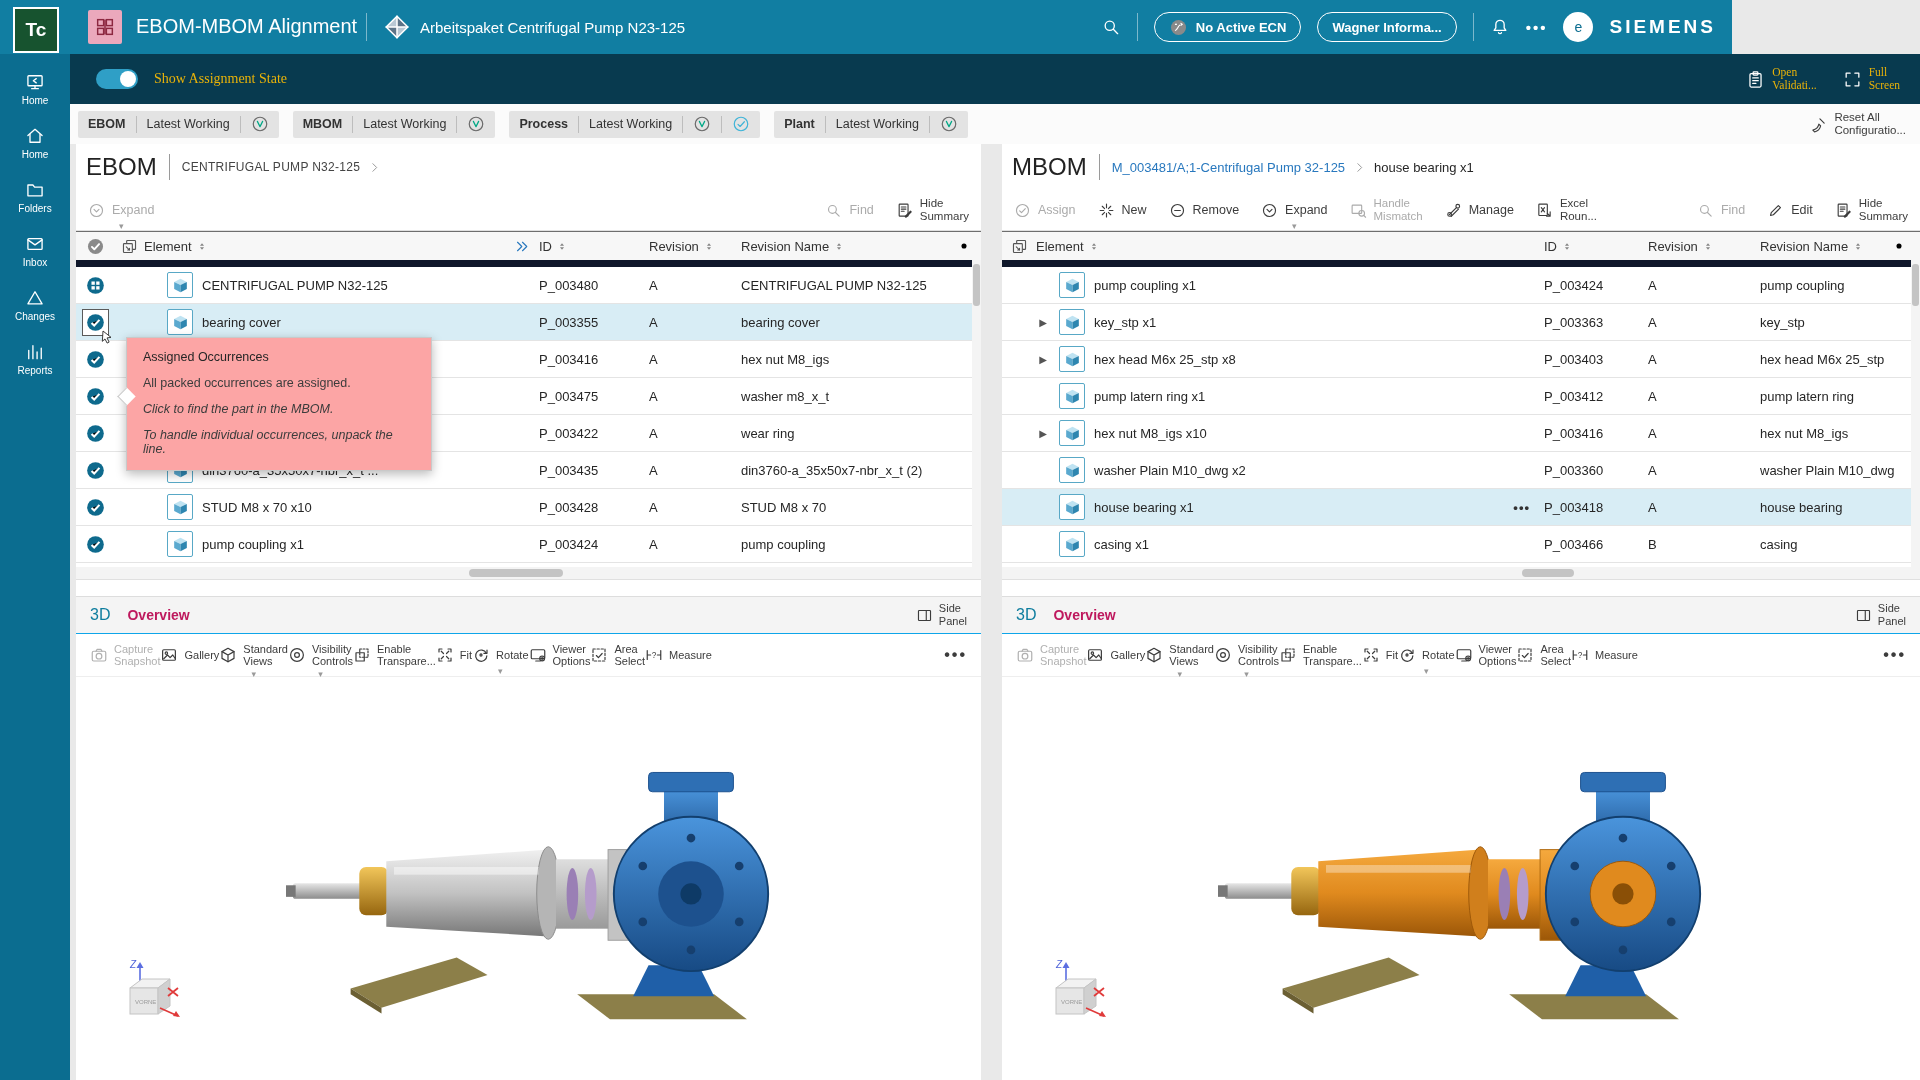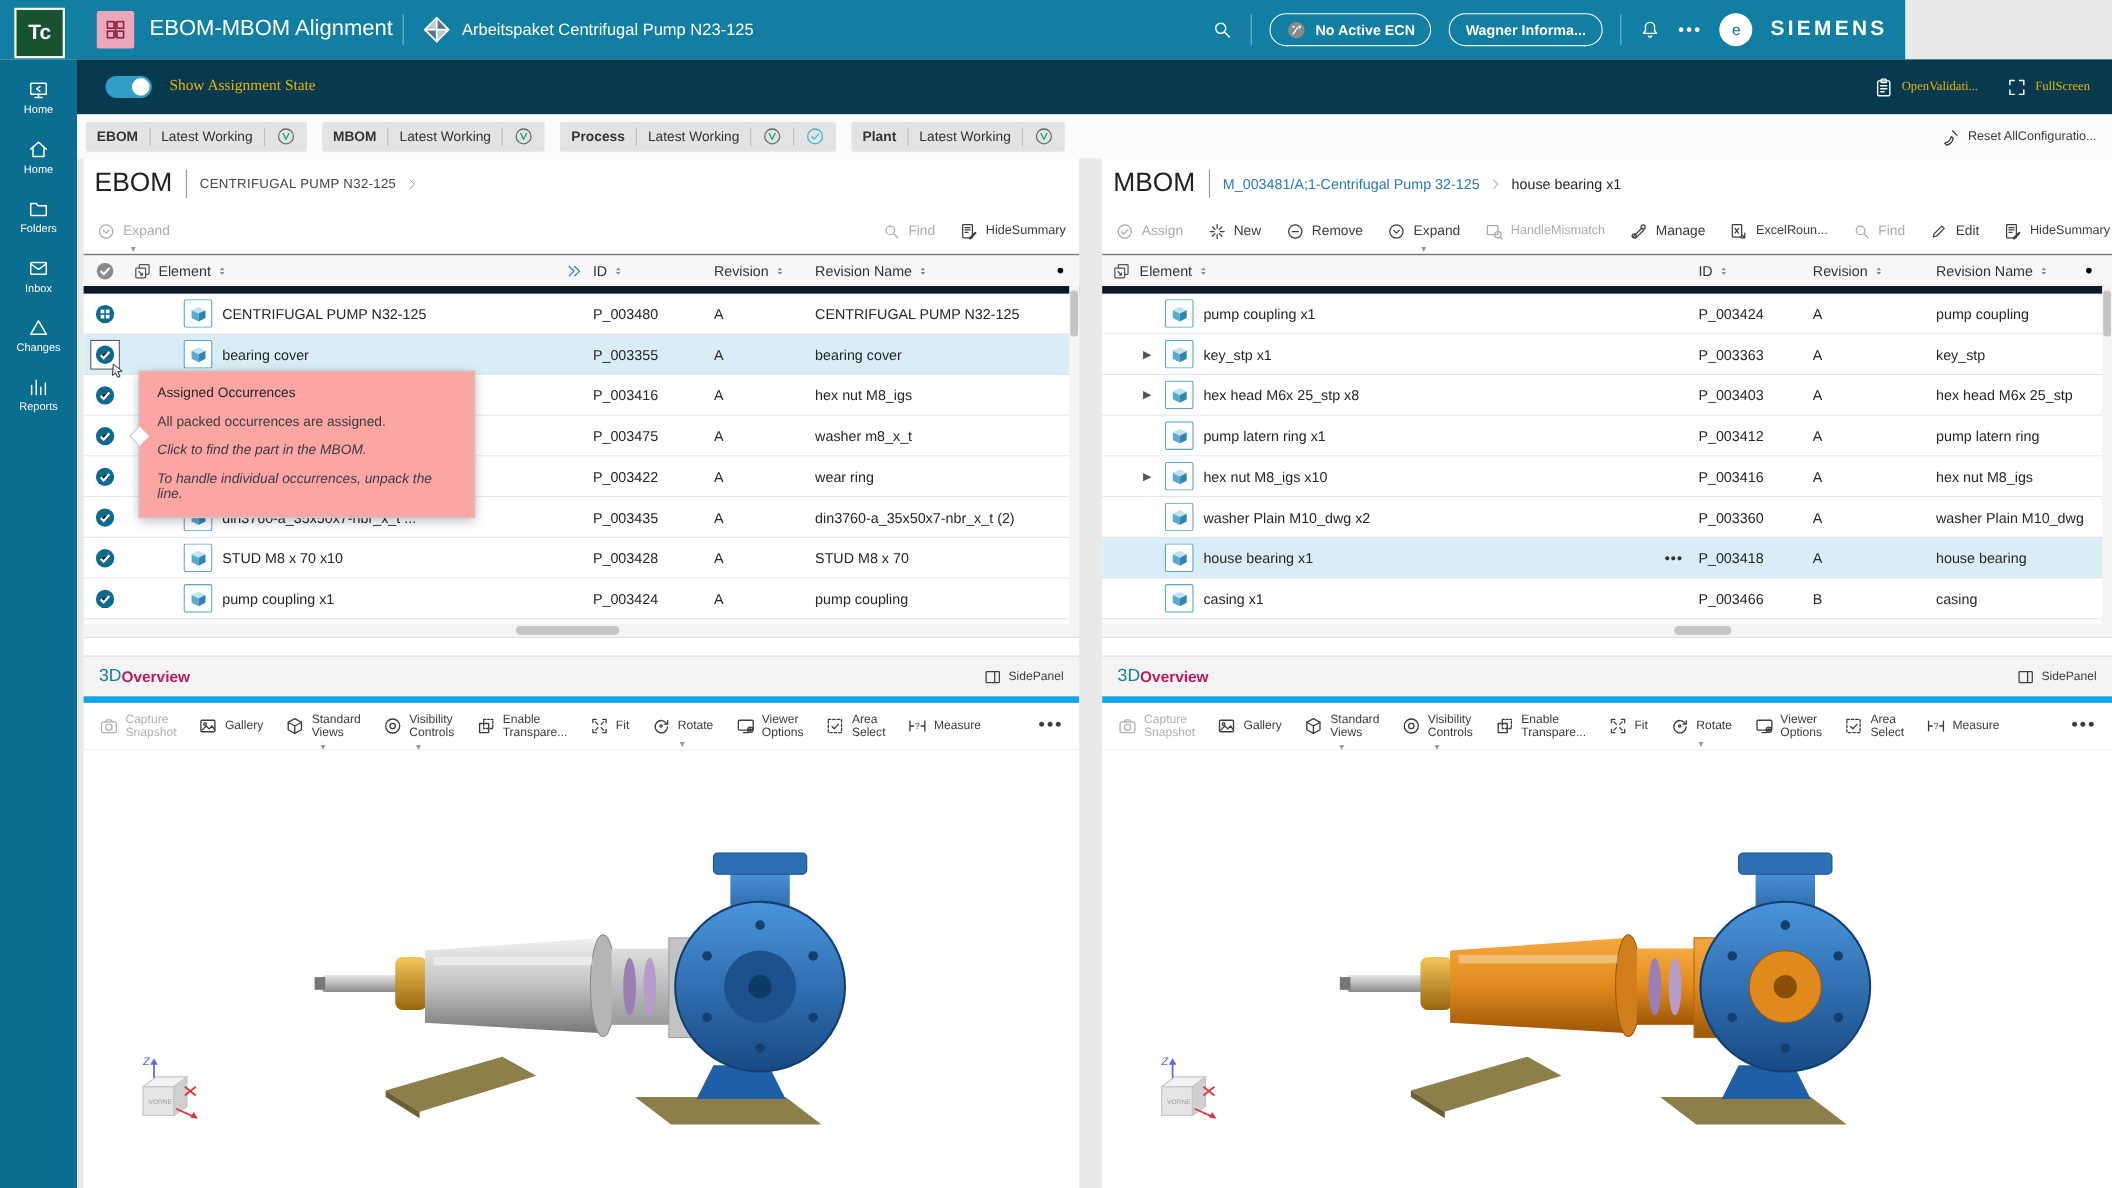--- a/index.html
+++ b/index.html
@@ -32,21 +32,21 @@
   .nav-it .ic{width:20px;height:20px;stroke:#fff;}
   .nav-it span{font-size:10px;color:#fff;}
   
   .subhead{position:absolute;left:70px;top:54px;width:1850px;height:50px;background:#083a4f;color:#eab308;display:flex;align-items:center;font-family:Liberation Serif, serif;}
   .toggle{width:42px;height:20px;border-radius:10px;background:#2f9fc6;position:relative;margin-left:26px;cursor:pointer;flex:none;}
   .toggle::after{content:"";position:absolute;right:2px;top:2px;width:16px;height:16px;border-radius:50%;background:#fff;}
   .tog-lbl{margin-left:16px;font-size:14px;}
   .sh-right{margin-left:auto;display:flex;align-items:center;gap:26px;margin-right:20px;}
   .sh-btn{display:flex;align-items:center;gap:7px;cursor:pointer;}
   .sh-btn .ic{stroke:#fff;width:19px;height:19px;}
-  .lbl2{display:flex;flex-direction:row;line-height:13px;font-size:11.5px;text-align:left;}
+  .lbl2{display:flex;flex-direction:column;line-height:13px;font-size:11.5px;text-align:left;}
   
   .filterbar{position:absolute;left:70px;top:104px;width:1850px;height:40px;background:#fbfbfb;display:flex;align-items:center;gap:14px;padding-left:8px;box-sizing:border-box;}
   .chip{height:27px;background:#e3e3e3;border-radius:2px;display:flex;align-items:center;font-size:12.5px;color:#333;padding:0 10px;gap:10px;cursor:pointer;}
   .chip b{font-weight:bold;}
   .chip .cdiv{width:1px;height:17px;background:#bdbdbd;}
   .chip .ic{width:18px;height:18px;}
   .fb-right{margin-left:auto;margin-right:14px;display:flex;align-items:center;gap:7px;color:#3c3c3c;cursor:pointer;}
   
   .panel{position:absolute;top:144px;height:936px;background:#fff;display:flex;flex-direction:column;}
   .panel-l{left:76px;width:905px;}
@@ -92,26 +92,26 @@
   
   .tip{position:absolute;left:50px;top:106px;width:306px;min-height:126px;background:#fca5a5;border:1px solid #c9c9c9;
        box-shadow:0 3px 10px rgba(0,0,0,.28);z-index:30;padding:12px 16px;box-sizing:border-box;font-size:12.5px;color:#3c3c3c;}
   .tip::before{content:"";position:absolute;left:-7px;top:52px;width:12px;height:12px;background:#fff;
        border-left:1px solid #c9c9c9;border-bottom:1px solid #c9c9c9;transform:rotate(45deg);}
   .tip .t-title{color:#262626;margin-bottom:12px;}
   .tip p{margin:0 0 12px 0;}
   .tip .it{font-style:italic;}
   
   .gap16{height:16px;flex:none;}
-  .v3dhead{height:36px;flex:none;background:#f4f4f4;border-top:1px solid #ddd;border-bottom:6px solid #0ea5e9;
-           display:flex;align-items:center;padding:0 14px;gap:0;}
+  .v3dhead{height:36px;flex:none;background:#f4f4f4;border-top:1px solid #ddd;border-bottom:1px solid #0ea5e9;
+           display:flex;align-items:center;padding:0 14px;gap:17px;}
   .v3dhead .t3d{color:#0e7d9e;font-size:16px;}
   .v3dhead .ov{font-weight:bold;font-size:14px;color:#be185d;}
   .sidepanel-btn{margin-left:auto;display:flex;align-items:center;gap:6px;color:#3c3c3c;font-size:11px;cursor:pointer;}
-  .v3dtools{height:42px;flex:none;display:flex;align-items:center;gap:20px;padding:0 14px;border-bottom:1px solid #eee;}
+  .v3dtools{height:42px;flex:none;display:flex;align-items:center;padding:0 14px;border-bottom:1px solid #eee;}
   .vtool{display:flex;align-items:center;gap:6px;color:#3c3c3c;cursor:pointer;position:relative;}
   .vtool .ic{width:18px;height:18px;}
   .vtool.dis{color:#b0b0b0;cursor:default;}
   .vlbl{display:flex;flex-direction:column;font-size:11px;line-height:12px;}
   .v-more{margin-left:auto;font-weight:bold;letter-spacing:2px;color:#3c3c3c;cursor:pointer;}
   .viewer{flex:1;position:relative;overflow:hidden;background:#fff;}
   .pump{position:absolute;left:50%;top:47%;transform:translate(-50%,-50%);width:540px;}
   .navcube{position:absolute;left:34px;bottom:44px;width:84px;height:84px;}
 </style>
 </head>

